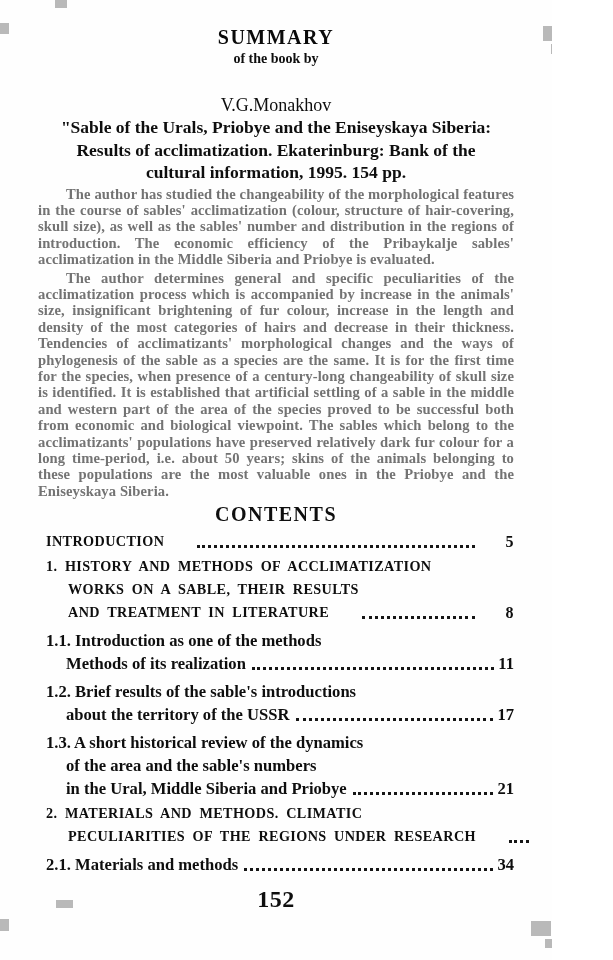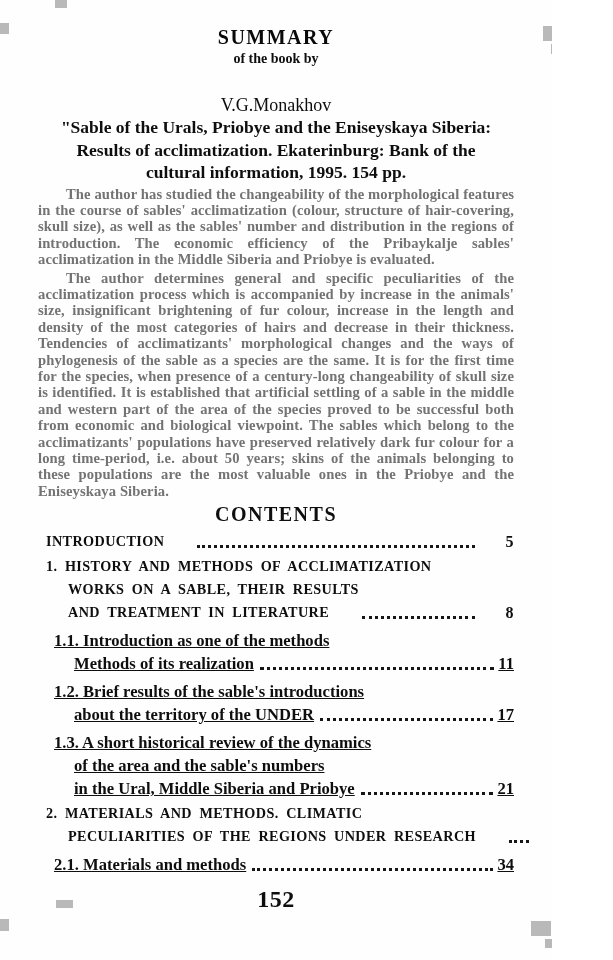--- a/index.html
+++ b/index.html
@@ -43,21 +43,21 @@
     text-align:center;font-weight:700;font-size:20px;line-height:25px;
     margin-top:3px;letter-spacing:1.5px;
   }
   .toc{padding-left:8px;margin-top:3px;}
   .toc-entry{margin-top:5px;}
   .toc-entry.first{margin-top:1px;}
   .toc-entry.sect{margin-top:2px;}
   .toc-line{line-height:23px;}
   .caps .toc-line{font-size:14.2px;font-weight:700;letter-spacing:0.4px;word-spacing:3.5px;gap:27px;}
   .sub  .toc-line{font-size:16.6px;font-weight:700;}
-  .sub{margin-left:8px;text-decoration:underline;}
+  .sub{}
   .caps .wrap{margin-left:22px;}
   .sub  .wrap{margin-left:20px;}
   .toc-row{display:flex;}
   .toc-row .lbl{white-space:nowrap;}
   .leader{
     flex:1;align-self:flex-end;height:0;
     border-bottom:3px dotted #161616;
     margin:0 4px 5px 6px;min-width:20px;
   }
   .toc-page{white-space:nowrap;font-weight:700;}
@@ -142,21 +142,21 @@
       <div class="toc-line toc-row wrap">
         <span class="lbl">Methods of its realization </span>
         <span class="leader"></span>
         <span class="toc-page">11</span>
       </div>
     </div>
 
     <div class="toc-entry sub">
       <div class="toc-line">1.2. Brief results of the sable's introductions</div>
       <div class="toc-line toc-row wrap">
-        <span class="lbl">about the territory of the UNDER </span>
+        <span class="lbl">about the territory of the USSR </span>
         <span class="leader"></span>
         <span class="toc-page">17</span>
       </div>
     </div>
 
     <div class="toc-entry sub">
       <div class="toc-line">1.3. A short historical review of the dynamics</div>
       <div class="toc-line wrap">of the area and the sable's numbers</div>
       <div class="toc-line toc-row wrap">
         <span class="lbl">in the Ural, Middle Siberia and Priobye </span>

